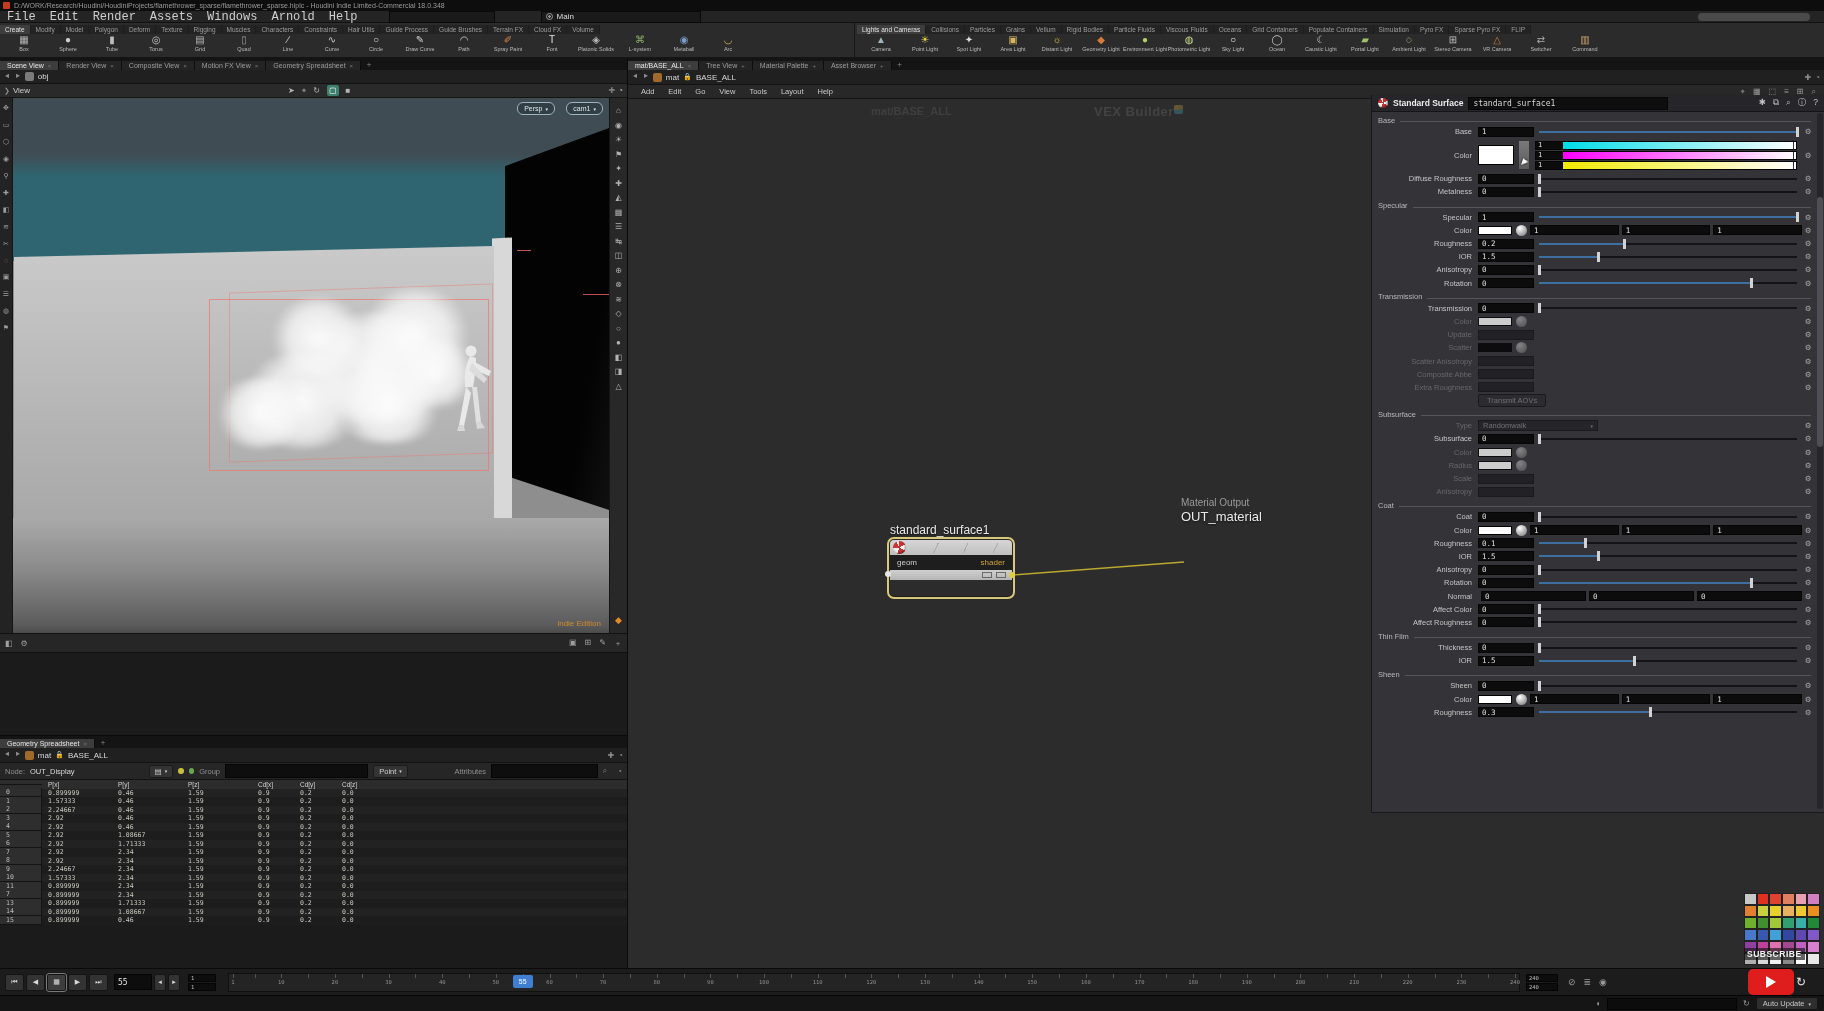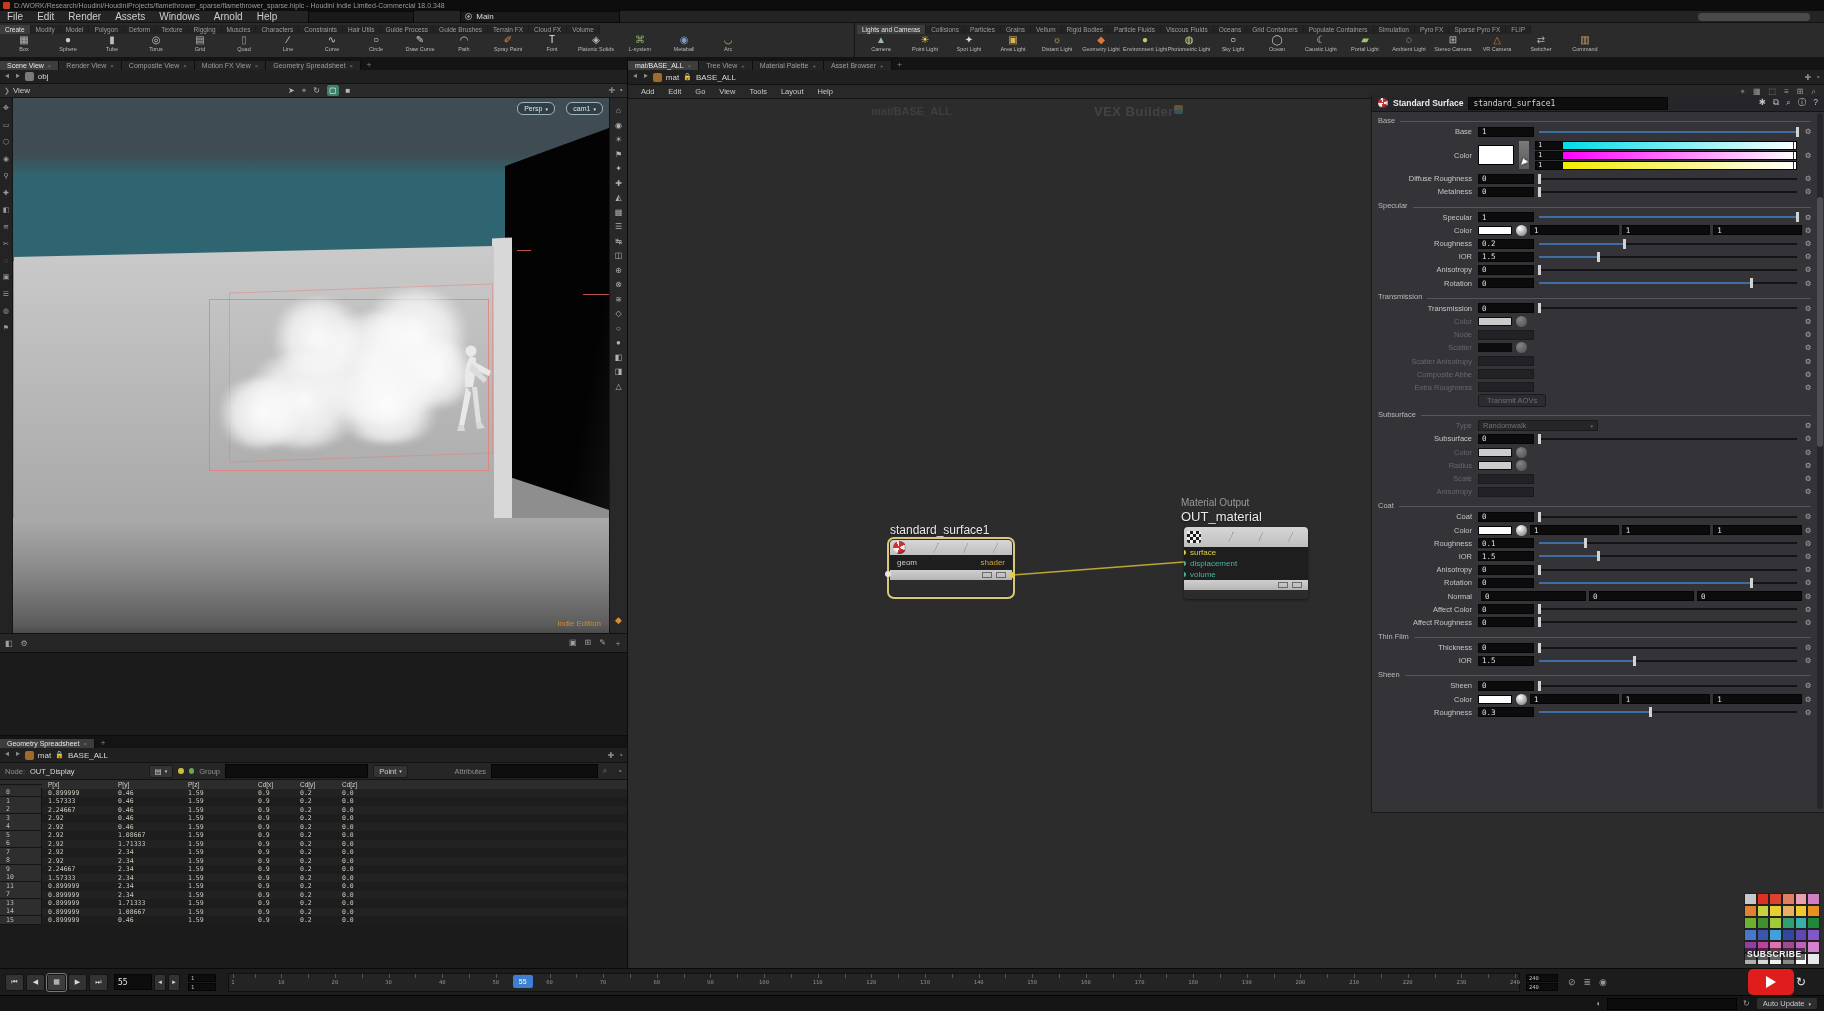--- a/index.html
+++ b/index.html
@@ -5,21 +5,21 @@
   html,body{margin:0;padding:0;background:#000;}
   #app{position:relative;width:1824px;height:1011px;background:#1d1d1d;overflow:hidden;
        font-family:"Liberation Sans",sans-serif;color:#c8c8c8;-webkit-font-smoothing:antialiased;}
   .abs{position:absolute;}
   .mono{font-family:"DejaVu Sans Mono",monospace;}
   
   #titlebar{left:0;top:0;width:1824px;height:11px;background:#0d0d0d;display:flex;align-items:center;gap:4px;padding-left:3px;box-sizing:border-box;}
   #titlebar .appicon{width:7px;height:7px;background:#c43c1e;border-radius:1px;flex:none;}
   #titlebar .title{font-size:7px;color:#9a9a9a;white-space:nowrap;}
   #menubar{left:0;top:11px;width:1824px;height:12px;background:#242424;display:flex;align-items:center;border-bottom:1px solid #111;box-sizing:border-box;}
-  #menubar .menu{font-size:10px;color:#cecece;padding:0 7px;}
+  #menubar .menu{font-size:12px;color:#cecece;padding:0 7px;font-family:Liberation Mono, monospace;}
   .deskwrap{display:flex;align-items:center;gap:3px;margin-left:24px;background:#1a1a1a;border:1px solid #090909;height:10px;padding:0 4px;width:96px;}
   .deskwrap .gridicon{width:7px;height:7px;background:
      linear-gradient(#777,#777) 0 0/3px 3px no-repeat,linear-gradient(#777,#777) 4px 0/3px 7px no-repeat,linear-gradient(#777,#777) 0 4px/3px 3px no-repeat;}
   .deskwrap span{font-size:8px;color:#ddd;margin-top:44px;}
   .radialwrap{display:flex;align-items:center;gap:4px;margin-left:46px;background:#1a1a1a;border:1px solid #090909;height:10px;padding:0 4px;width:150px;}
   .radialwrap .radicon{width:7px;height:7px;border:1px solid #999;border-radius:50%;box-sizing:border-box;background:radial-gradient(circle,#999 1px,transparent 1.5px);}
   .radialwrap span{font-size:8px;color:#ddd;}
   .winpill{margin-left:auto;margin-right:14px;width:112px;height:8px;background:#4a4a4a;border-radius:4px;}
   
   #shelf{left:0;top:23px;width:1824px;height:35px;background:#2b2b2b;border-bottom:1px solid #141414;box-sizing:border-box;}
@@ -811,44 +811,20 @@
         <div class="nfoot">
             <i></i>
             <i></i>
           </div>
       </div>
       <div class="abs" style="left:257px;top:472px;width:6px;height:6px;border-radius:50%;background:#e6e6e6;"></div>
       <div class="abs" style="left:381px;top:473px;width:6px;height:6px;border-radius:50%;background:#e0cf45;"></div>
 
       <div class="nodesub" style="left:553px;top:398px;">Material Output</div>
       <div class="nodetitle" style="left:553px;top:410px;font-size:13px;">OUT_material</div>
-      <div class="vopnode" style="left:556px;top:428px;width:124px;height:72px;">
-        <div class="nhead" style="height:18px;">
-          <span class="checkicon"></span>
-          <span class="nslash"></span>
-        </div>
-        <div class="nbody" id="outNodeRows">
-            <div class="nrow">
-              <span class="ndot" style="background:#e0cf45"></span>
-              <span class="nlabel" style="color:#e0cf45">surface</span>
-            </div>
-            <div class="nrow">
-              <span class="ndot" style="background:#45b5a5"></span>
-              <span class="nlabel" style="color:#45b5a5">displacement</span>
-            </div>
-            <div class="nrow">
-              <span class="ndot" style="background:#45b5a5"></span>
-              <span class="nlabel" style="color:#45b5a5">volume</span>
-            </div>
-          </div>
-        <div class="nfoot">
-            <i></i>
-            <i></i>
-          </div>
-      </div>
 
     </div>
   </div>
 
   <div id="parampane" class="abs">
     <div id="paramhead">
       <span class="ballicon" style="width:10px;height:10px;"></span>
       <span class="ptitle">Standard Surface</span>
       <span class="pname mono">standard_surface1</span>
       <span class="hics" id="paramHeadIcons">
@@ -1001,21 +977,21 @@
             <span class="pgear">⚙</span>
           </div>
           <div class="prow dis">
             <span class="plabel">Color</span>
             <span class="swatch" style="background:#ffffff;opacity:.75"></span>
             <span class="sphereic" style="opacity:.4"></span>
             <span style="flex:1"></span>
             <span class="pgear">⚙</span>
           </div>
           <div class="prow dis">
-            <span class="plabel">Node</span>
+            <span class="plabel">Update</span>
             <span class="pfield mono"></span>
             <span style="flex:1"></span>
             <span class="pgear">⚙</span>
           </div>
           <div class="prow dis">
             <span class="plabel">Scatter</span>
             <span class="swatch" style="background:#000000;opacity:.75"></span>
             <span class="sphereic" style="opacity:.4"></span>
             <span style="flex:1"></span>
             <span class="pgear">⚙</span>

